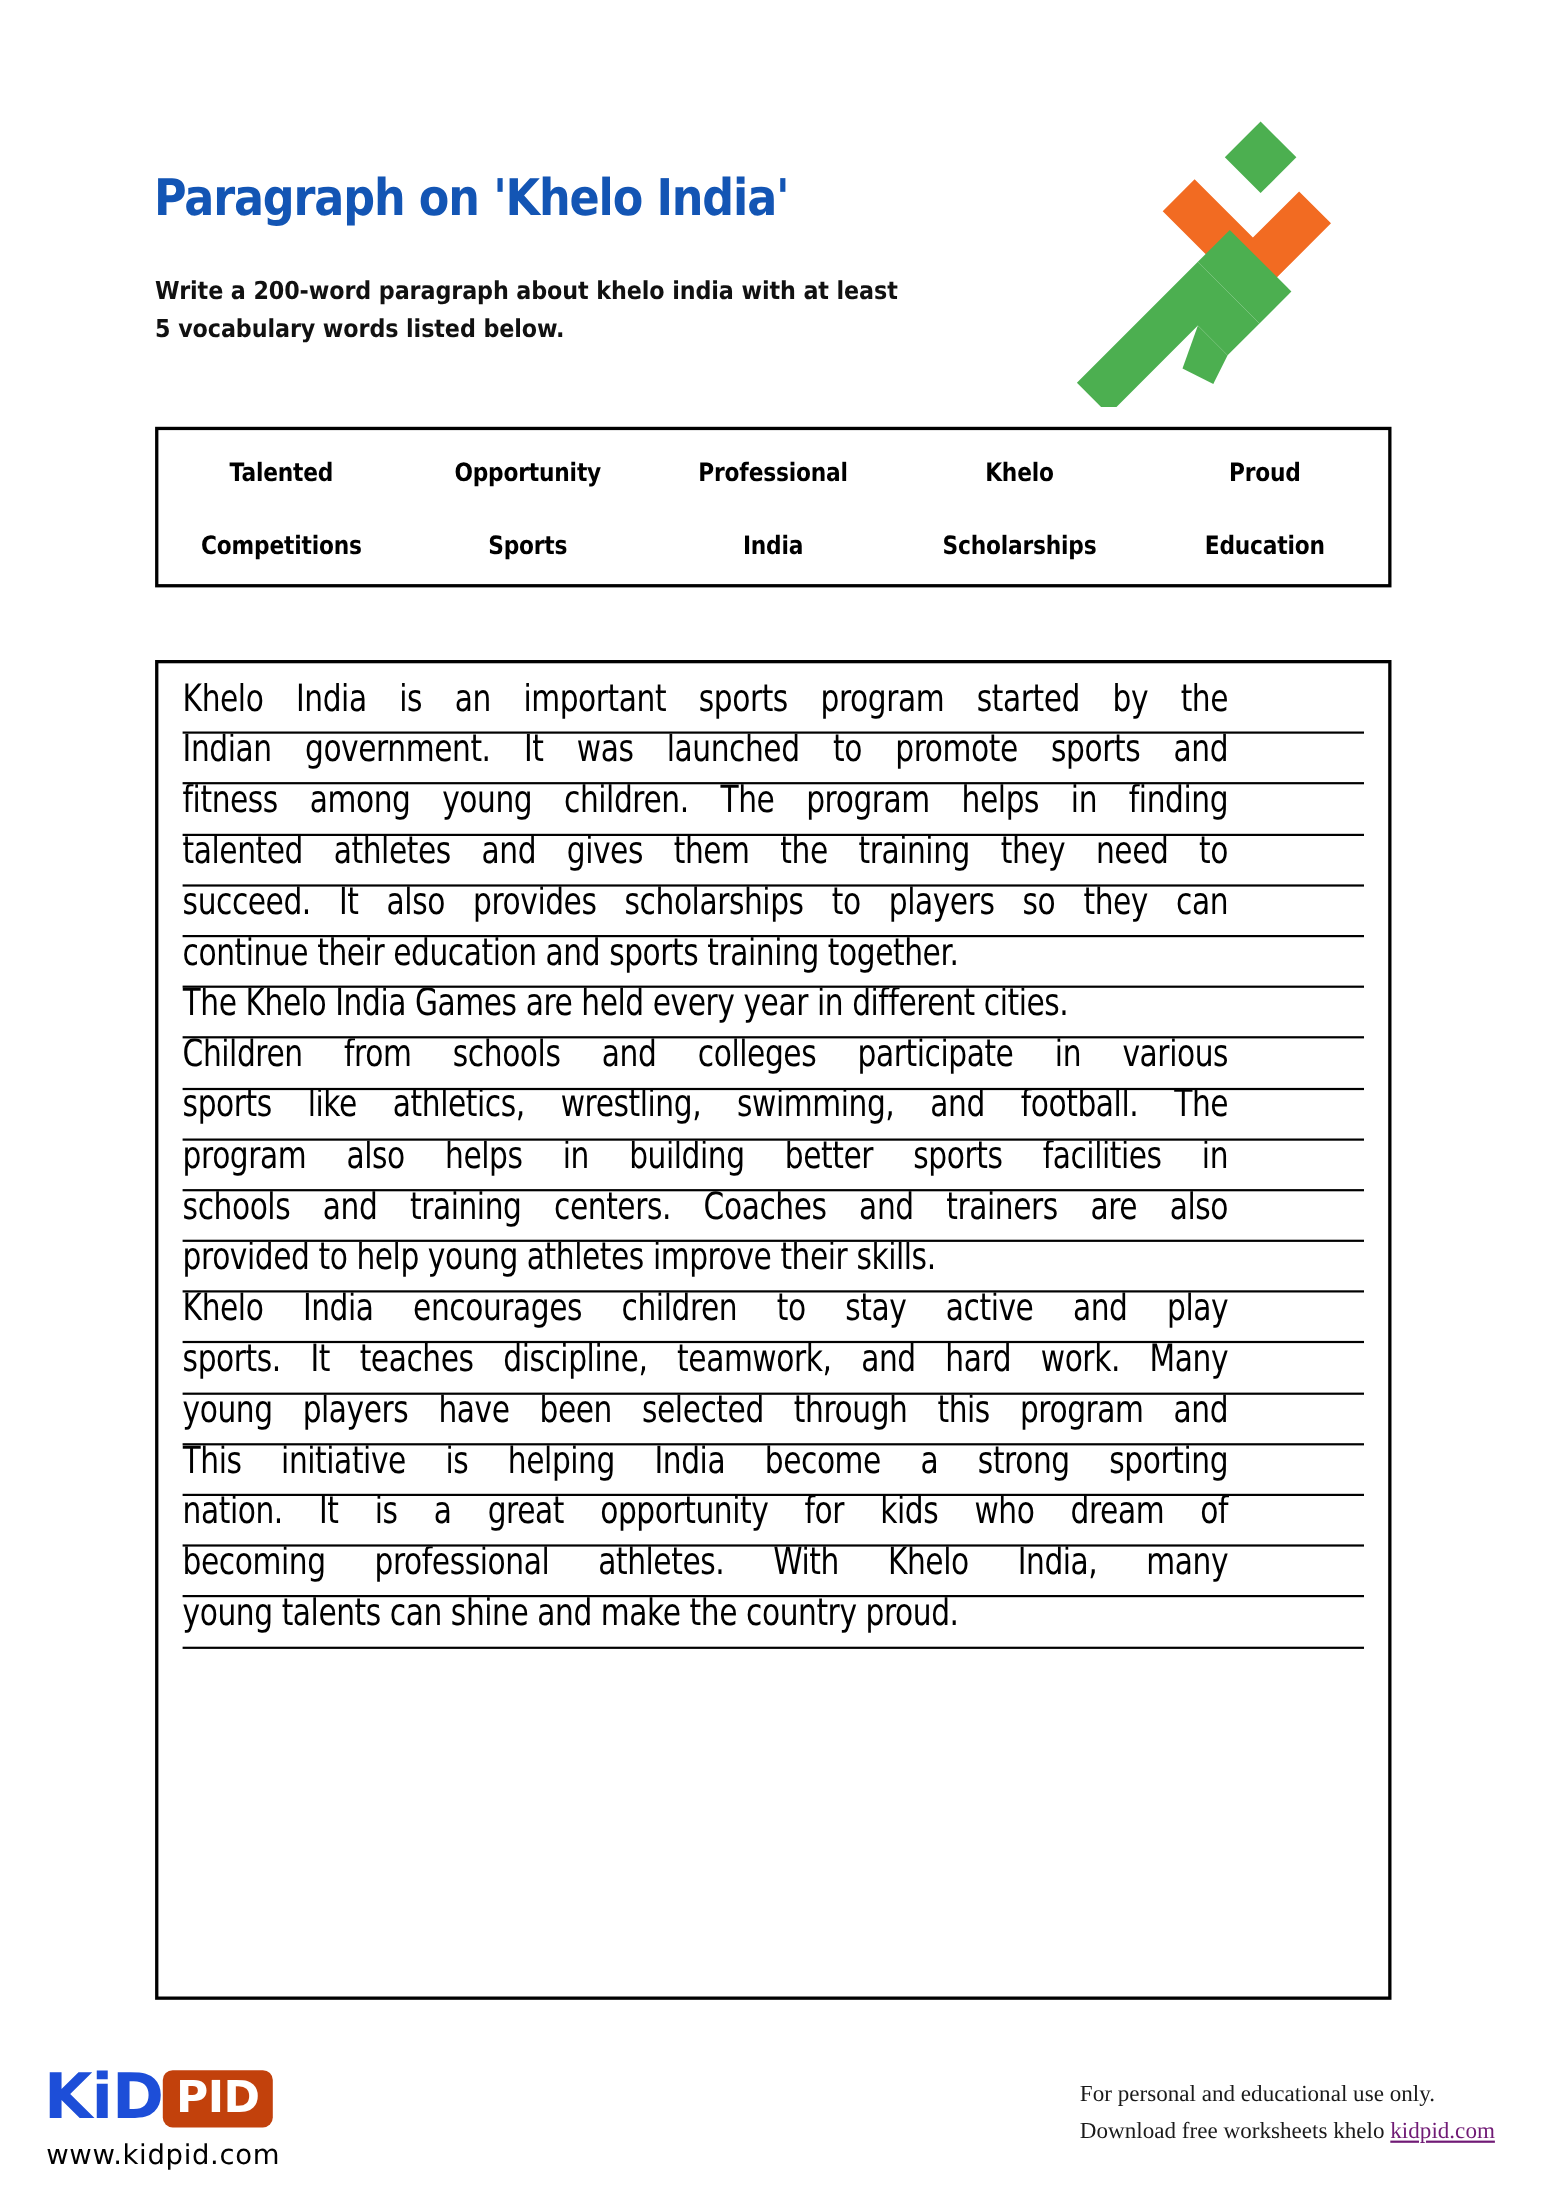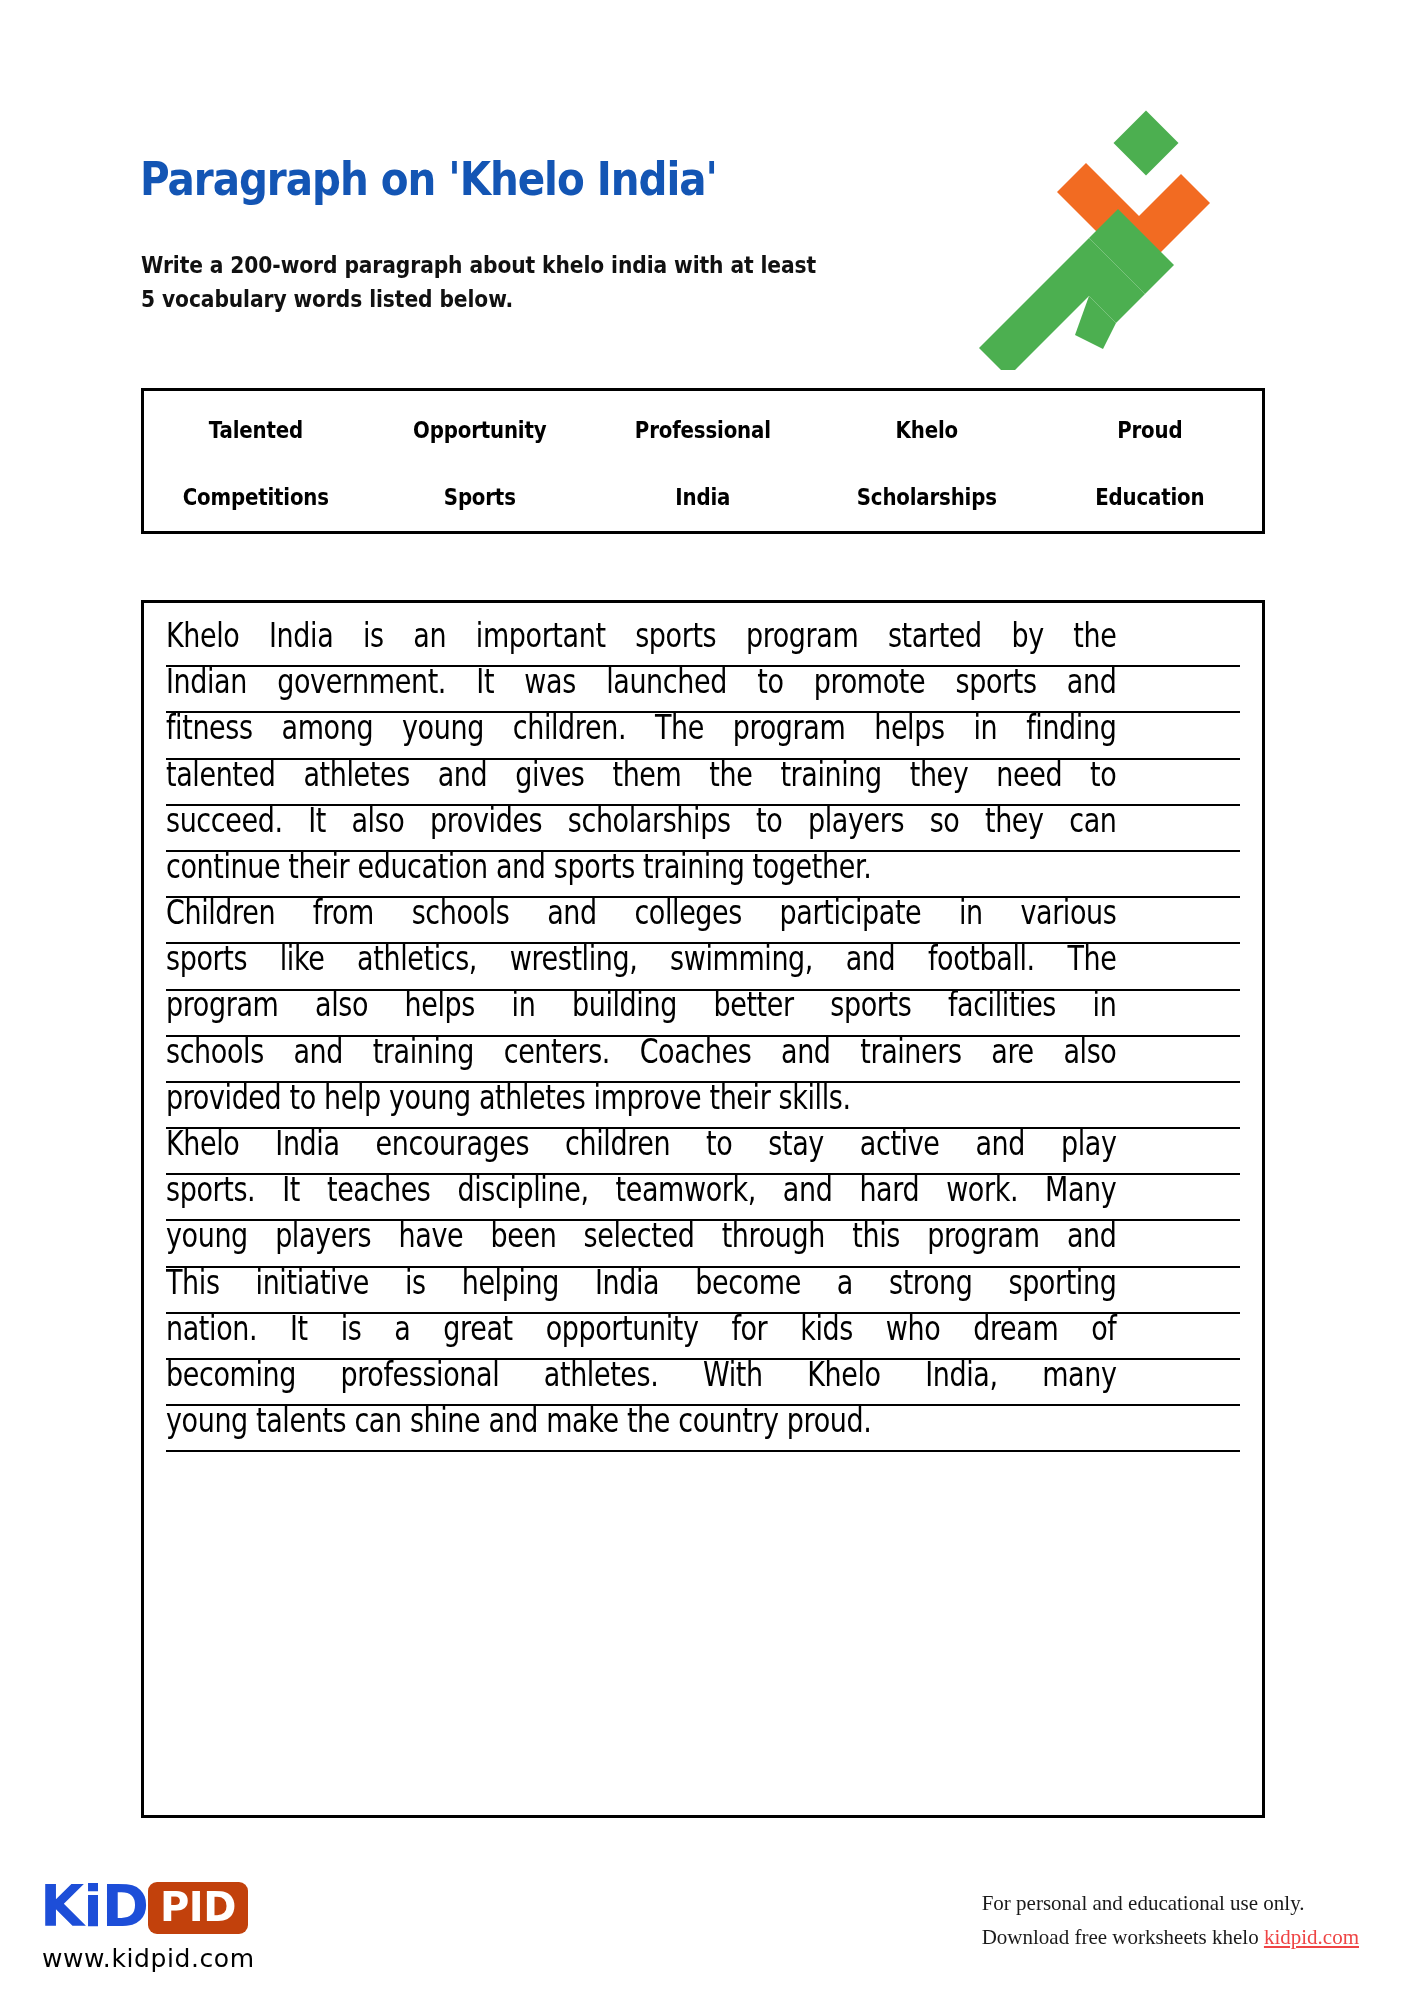--- a/index.html
+++ b/index.html
@@ -212,21 +212,21 @@
     position: absolute;
     right: 55px;
     top: 26px;
     font-family: "Liberation Serif", serif;
     font-size: 21px;
     line-height: 1.62;
     color: #1a1a1a;
   }
   .footer-link {
     text-decoration: underline;
-    color: #ef4444;
+    color: #701a75;
   }
 </style>
 </head>
 <body>
 
 <div class="page">
 
   <div class="header">
 
     <div class="title">Paragraph on 'Khelo India'</div>
@@ -330,20 +330,23 @@
             <i>to</i>
             <i>players</i>
             <i>so</i>
             <i>they</i>
             <i>can</i>
           </span>
         </div>
         <div class="hline">
           <span>continue their education and sports training together.</span>
         </div>
+        <div class="hline">
+          <span>The Khelo India Games are held every year in different cities.</span>
+        </div>
         <div class="hline justify">
           <span>
             <i>Children</i>
             <i>from</i>
             <i>schools</i>
             <i>and</i>
             <i>colleges</i>
             <i>participate</i>
             <i>in</i>
             <i>various</i>

